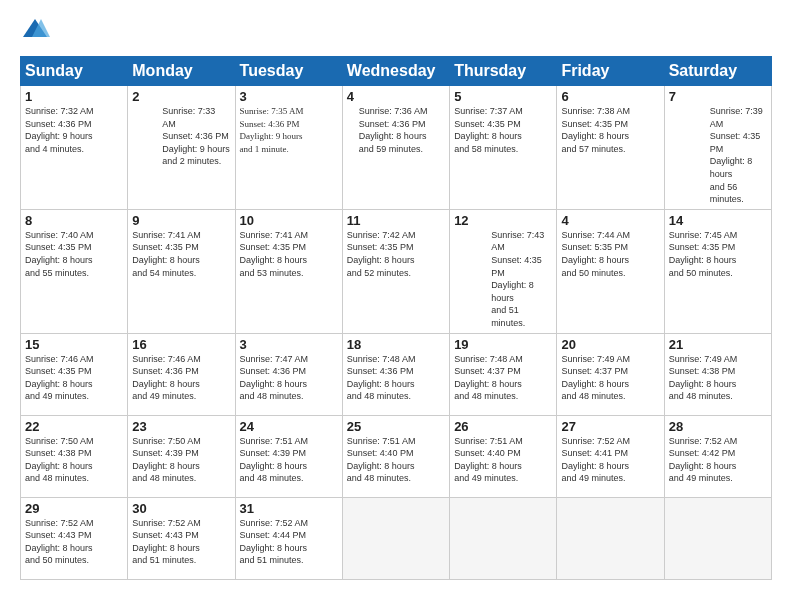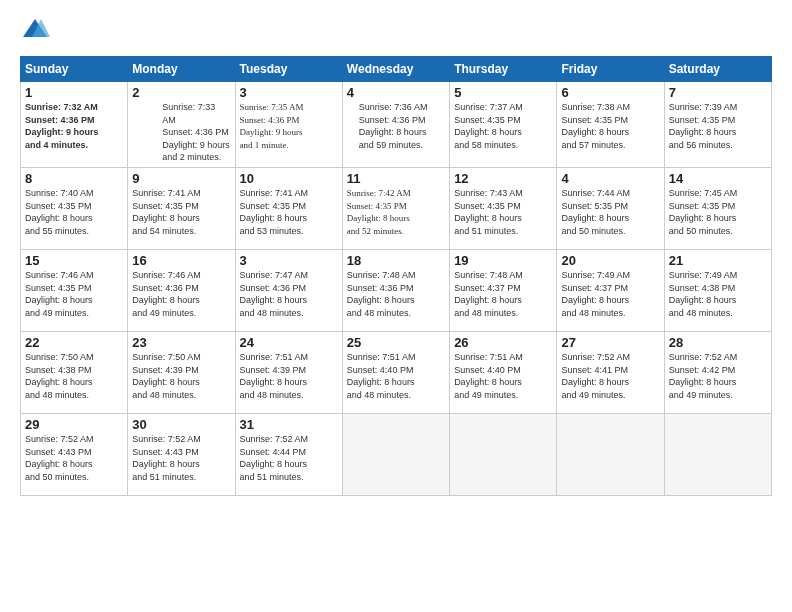--- a/index.html
+++ b/index.html
@@ -51,21 +51,21 @@
       color: #444;
     }
     table {
       width: 100%;
       border-collapse: collapse;
       table-layout: fixed;
     }
     th {
       background-color: #1a6ab1;
       color: #fff;
-      font-size: 12px;
+      font-size: 16px;
       font-weight: bold;
       padding: 5px 4px;
       text-align: left;
       border: 1px solid #1a6ab1;
     }
     td {
       border: 1px solid #ccc;
       vertical-align: top;
       padding: 3px 4px;
       font-size: 9.5px;
@@ -119,21 +119,21 @@
           <th>Wednesday</th>
           <th>Thursday</th>
           <th>Friday</th>
           <th>Saturday</th>
         </tr>
     </thead>
     <tbody id="calendar-body">
     <tr>
           <td>
             <span class="day-num">1</span>
-            <div class="day-info" style="white-space: pre-line; font-weight: bold;">Sunrise: 7:32 AM
+            <div class="day-info" style="white-space: pre-line;">Sunrise: 7:32 AM
 Sunset: 4:36 PM
 Daylight: 9 hours
 and 4 minutes.</div>
           </td>
           <td>
             <span class="day-num">2</span>
             <div class="day-info" style="white-space: pre-line; margin-left: 30px;">Sunrise: 7:33 AM
 Sunset: 4:36 PM
 Daylight: 9 hours
 and 2 minutes.</div>
@@ -161,21 +161,21 @@
           </td>
           <td>
             <span class="day-num">6</span>
             <div class="day-info" style="white-space: pre-line;">Sunrise: 7:38 AM
 Sunset: 4:35 PM
 Daylight: 8 hours
 and 57 minutes.</div>
           </td>
           <td>
             <span class="day-num">7</span>
-            <div class="day-info" style="white-space: pre-line;">Sunrise: 7:39 AM
+            <div class="day-info" style="white-space: pre-line; margin-left: 41px;">Sunrise: 7:39 AM
 Sunset: 4:35 PM
 Daylight: 8 hours
 and 56 minutes.</div>
           </td>
         </tr>
         <tr>
           <td>
             <span class="day-num">8</span>
             <div class="day-info" style="white-space: pre-line;">Sunrise: 7:40 AM
 Sunset: 4:35 PM
@@ -191,28 +191,28 @@
           </td>
           <td>
             <span class="day-num">10</span>
             <div class="day-info" style="white-space: pre-line;">Sunrise: 7:41 AM
 Sunset: 4:35 PM
 Daylight: 8 hours
 and 53 minutes.</div>
           </td>
           <td>
             <span class="day-num">11</span>
-            <div class="day-info" style="white-space: pre-line; font-family: Liberation Serif, serif;">Sunrise: 7:42 AM
+            <div class="day-info" style="white-space: pre-line;">Sunrise: 7:42 AM
 Sunset: 4:35 PM
 Daylight: 8 hours
 and 52 minutes.</div>
           </td>
           <td>
             <span class="day-num">12</span>
-            <div class="day-info" style="white-space: pre-line;">Sunrise: 7:43 AM
+            <div class="day-info" style="white-space: pre-line; margin-left: 37px;">Sunrise: 7:43 AM
 Sunset: 4:35 PM
 Daylight: 8 hours
 and 51 minutes.</div>
           </td>
           <td>
             <span class="day-num">4</span>
             <div class="day-info" style="white-space: pre-line;">Sunrise: 7:44 AM
 Sunset: 5:35 PM
 Daylight: 8 hours
 and 50 minutes.</div>

